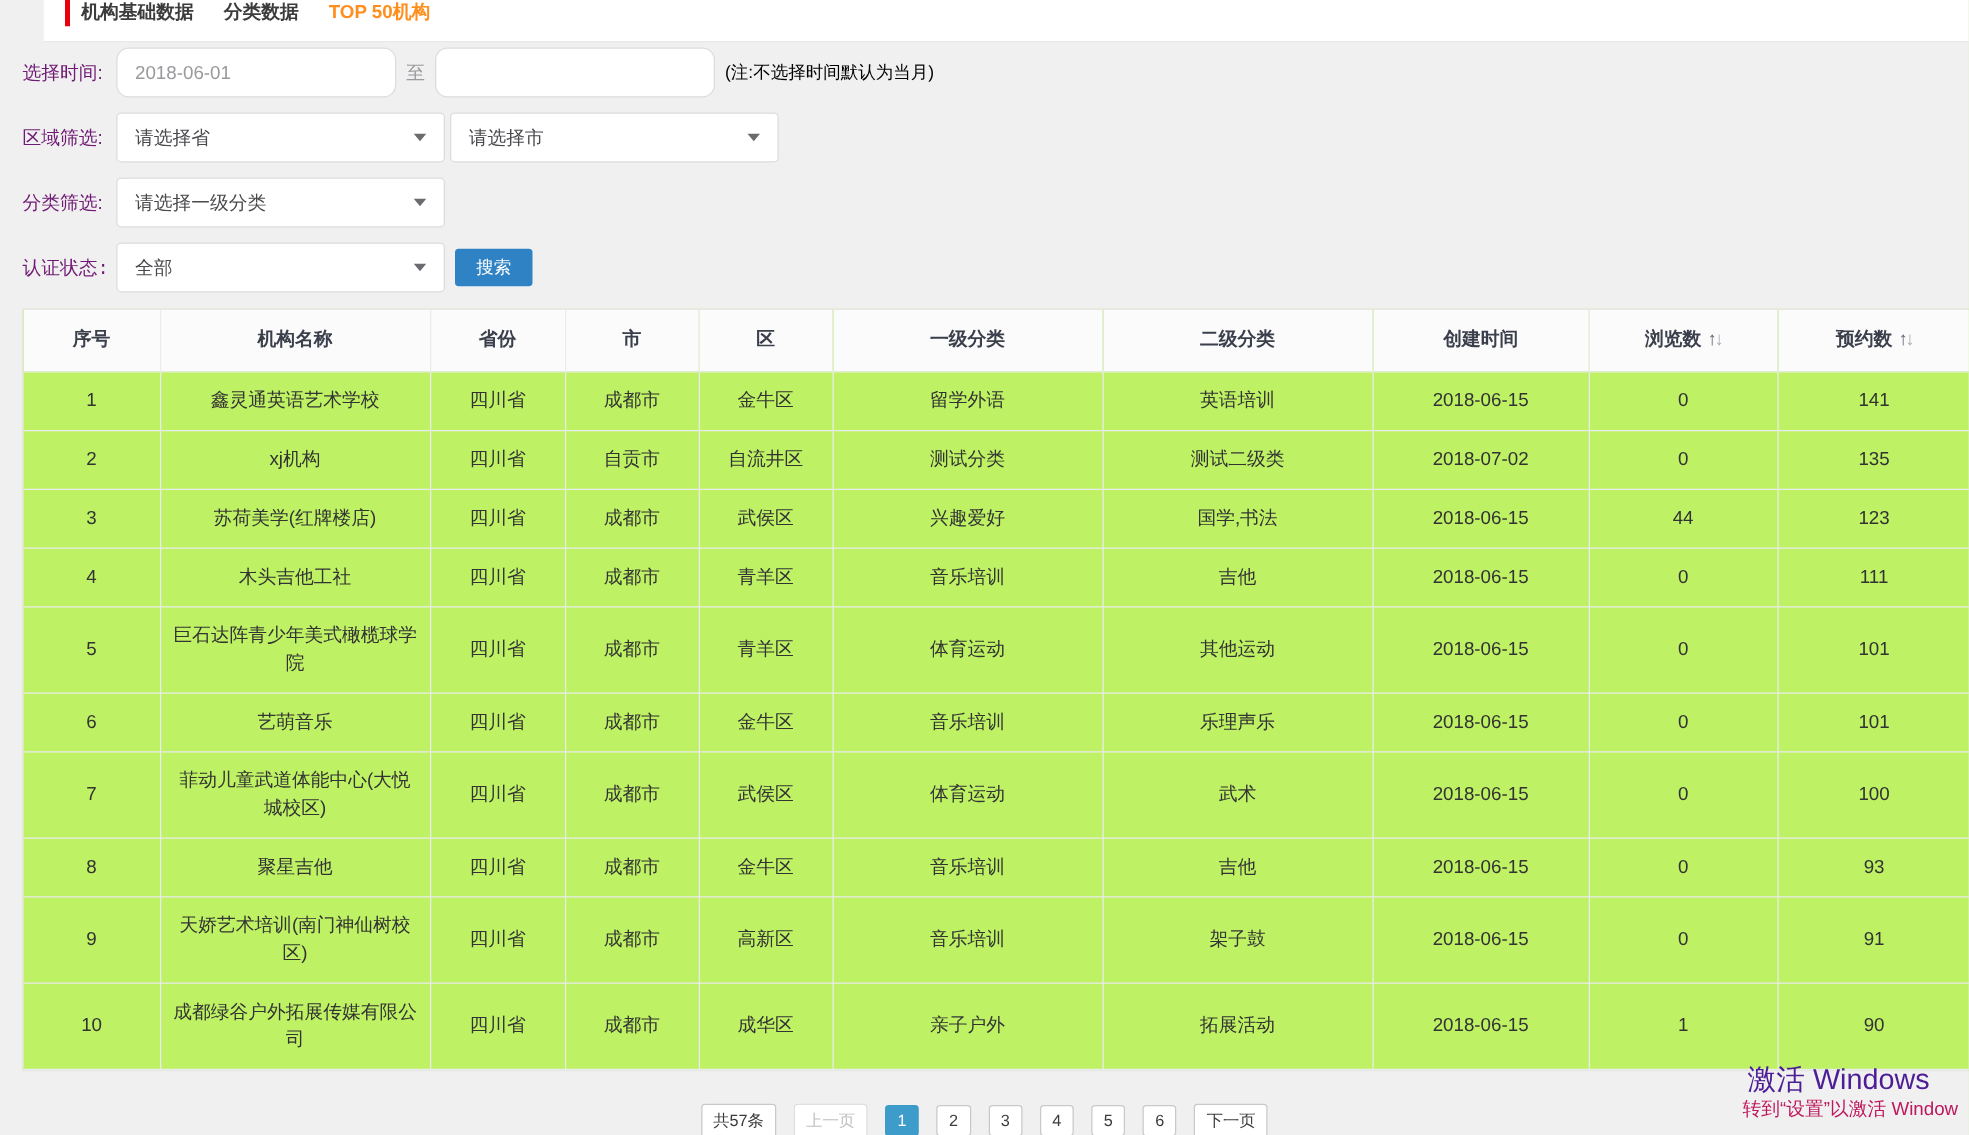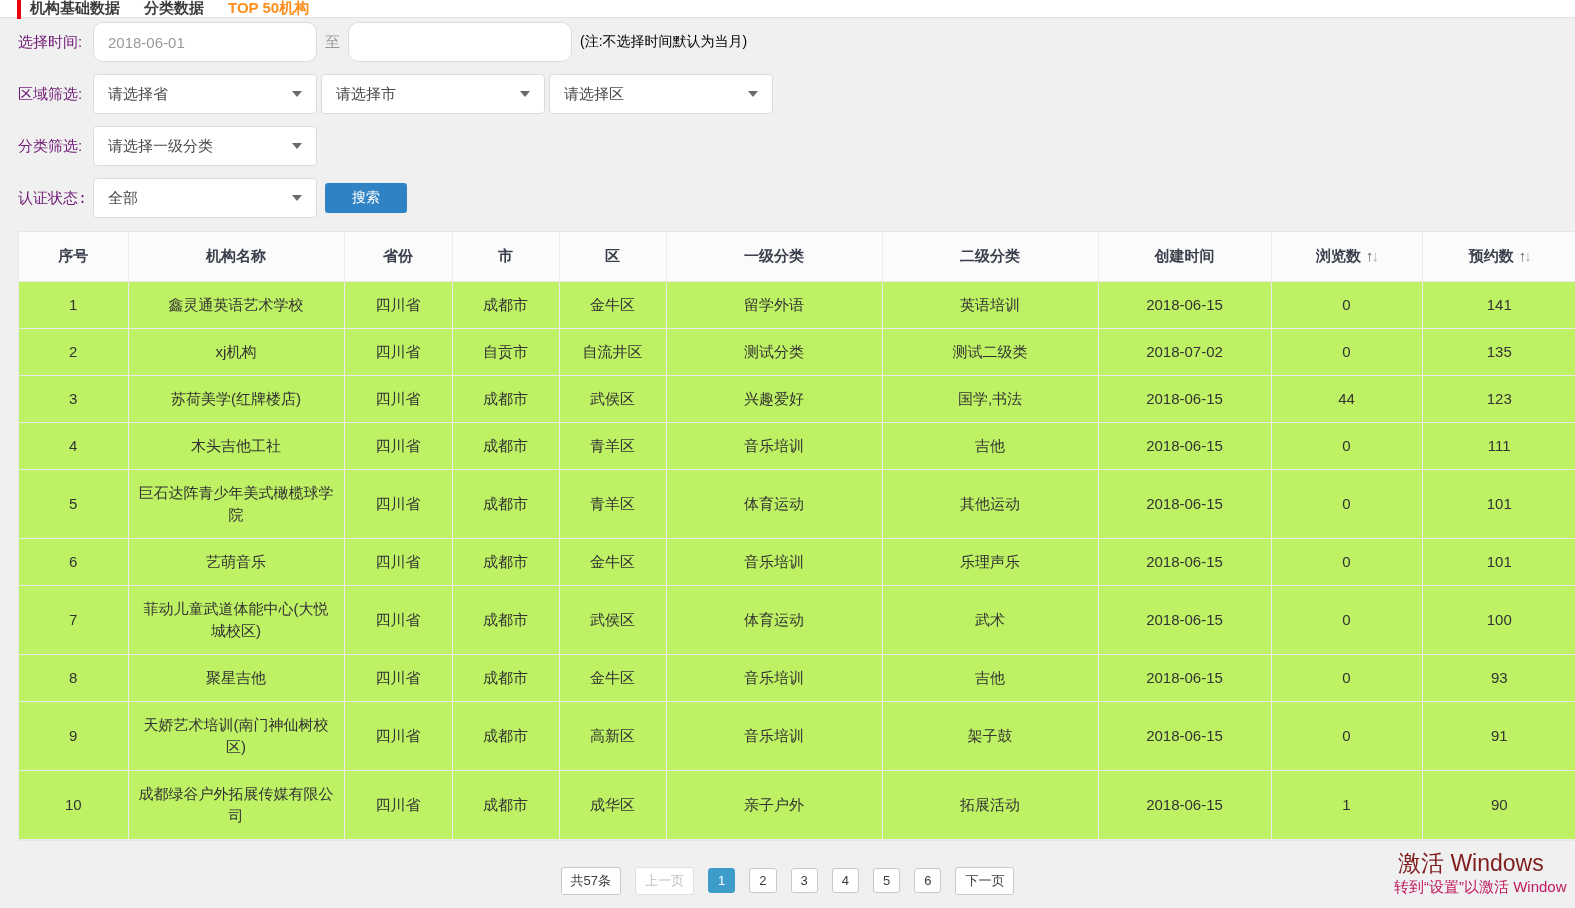--- a/index.html
+++ b/index.html
@@ -5,45 +5,45 @@
   * { box-sizing: border-box; margin: 0; padding: 0; }
   html,body { width:1575px; height:908px; overflow:hidden; }
   body {
     font-family: "Liberation Sans", "DejaVu Sans", sans-serif;
     background:#f0f0f1;
     position:relative;
     color:#333;
   }
   
   .tabbar {
-    height:18px; background:#fff; border-bottom:1px solid #e2e2e4;
-    display:flex; align-items:center; padding-left:17px;
+    height:34px; background:#fff; border-bottom:1px solid #e2e2e4;
+    display:flex; padding-left:17px;margin-left:35px;
   }
   .red-accent { width:4px; height:21px; background:#e8000d; margin-right:9px; }
   .tab { font-size:15px; font-weight:bold; color:#3c3c3c; margin-right:24px; cursor:pointer; white-space:nowrap; }
   .tab.active { color:#ff8e1c; }
   
   .filters { background:#f0f0f1; padding:4px 0 13px 18px; }
   .frow { display:flex; align-items:center; height:40px; margin-bottom:12px; }
   .frow:last-child { margin-bottom:0;font-family:Liberation Mono, monospace; }
   .flabel { width:75px; font-size:15px; color:#701a75; flex:none; }
   .tinput {
     width:224px; height:40px; background:#fff; border:1px solid #dcdcde; border-radius:10px;
     padding:0 14px; font-size:15px; color:#9a9a9e; font-family:inherit; outline:none;
   }
   .sep { color:#9a9a9e; font-size:15px; margin:0 8px; }
   .note { color:#000000; font-size:14px; margin-left:8px; }
   .sel {
-    width:224px; height:40px; background:#fff; border:1px solid #dcdcde; border-radius:4px;
+    width:263px; height:40px; background:#fff; border:1px solid #dcdcde; border-radius:4px;
     display:flex; align-items:center; justify-content:space-between;
     padding:0 14px; font-size:15px; color:#4a4a4e; margin-right:4px; cursor:pointer;
   }
   .caret { width:0; height:0; border-left:5px solid transparent; border-right:5px solid transparent; border-top:6px solid #6b6b6f; }
   .search-btn {
-    width:82px; height:30px; background:#2f83c5; color:#fff; border:none; border-radius:3px;
+    width:62px; height:30px; background:#2f83c5; color:#fff; border:none; border-radius:3px;
     font-size:14px; margin-left:4px; cursor:pointer; font-family:inherit;
   }
   
   .tablewrap { margin-left:18px; background:#bef264; border-top:1px solid #e7e7ea; border-left:1px solid #e7e7ea; border-bottom:1px solid #e7e7ea; }
   table { border-collapse:collapse; width:1557px; table-layout:fixed; }
   th, td {
     border-right:1px solid #ebebee; border-bottom:1px solid #ebebee;
     text-align:center; vertical-align:middle; font-size:15px; padding:12px 10px; line-height:22px;
     overflow:hidden;
   }
@@ -56,21 +56,21 @@
   
   .footer { background:#f0f0f1; height:62px; position:relative; }
   .pager { position:absolute; top:26px; left:0; width:100%; display:flex; justify-content:center; align-items:center; }
   .pbtn {
     background:#fff; border:1px solid #c9c9cd; border-radius:3px; color:#3c3c40;
     font-size:13px; padding:4px 9px; margin:0 7px; cursor:pointer; font-family:inherit; min-width:25px;
   }
   .pbtn.disabled { color:#c0c0c4; border-color:#dfdfe2; cursor:default; }
   .pbtn.active { background:#3d9cc9; border-color:#3d9cc9; color:#fff; }
   
-  .wm1 { position:absolute; left:1398px; top:848px; font-size:23px; color:#7f1d1d; white-space:nowrap; font-weight:400;text-align:center; }
+  .wm1 { position:absolute; left:1398px; top:848px; font-size:23px; color:#4c1d95; white-space:nowrap; font-weight:400;text-align:center; }
   .wm2 { position:absolute; left:1394px; top:878px; font-size:15px; color:#be185d; white-space:nowrap; }
 </style>
 </head>
 <body>
 
 <div class="tabbar">
   <span class="red-accent"></span>
   <span class="tab">机构基础数据</span>
   <span class="tab">分类数据</span>
   <span class="tab active">TOP 50机构</span>
@@ -85,24 +85,20 @@
     <span class="note">(注:不选择时间默认为当月)</span>
   </div>
   <div class="frow">
     <span class="flabel">区域筛选:</span>
     <div class="sel">
       <span>请选择省</span>
       <span class="caret"></span>
     </div>
     <div class="sel">
       <span>请选择市</span>
-      <span class="caret"></span>
-    </div>
-    <div class="sel">
-      <span>请选择区</span>
       <span class="caret"></span>
     </div>
   </div>
   <div class="frow">
     <span class="flabel">分类筛选:</span>
     <div class="sel">
       <span>请选择一级分类</span>
       <span class="caret"></span>
     </div>
   </div>

